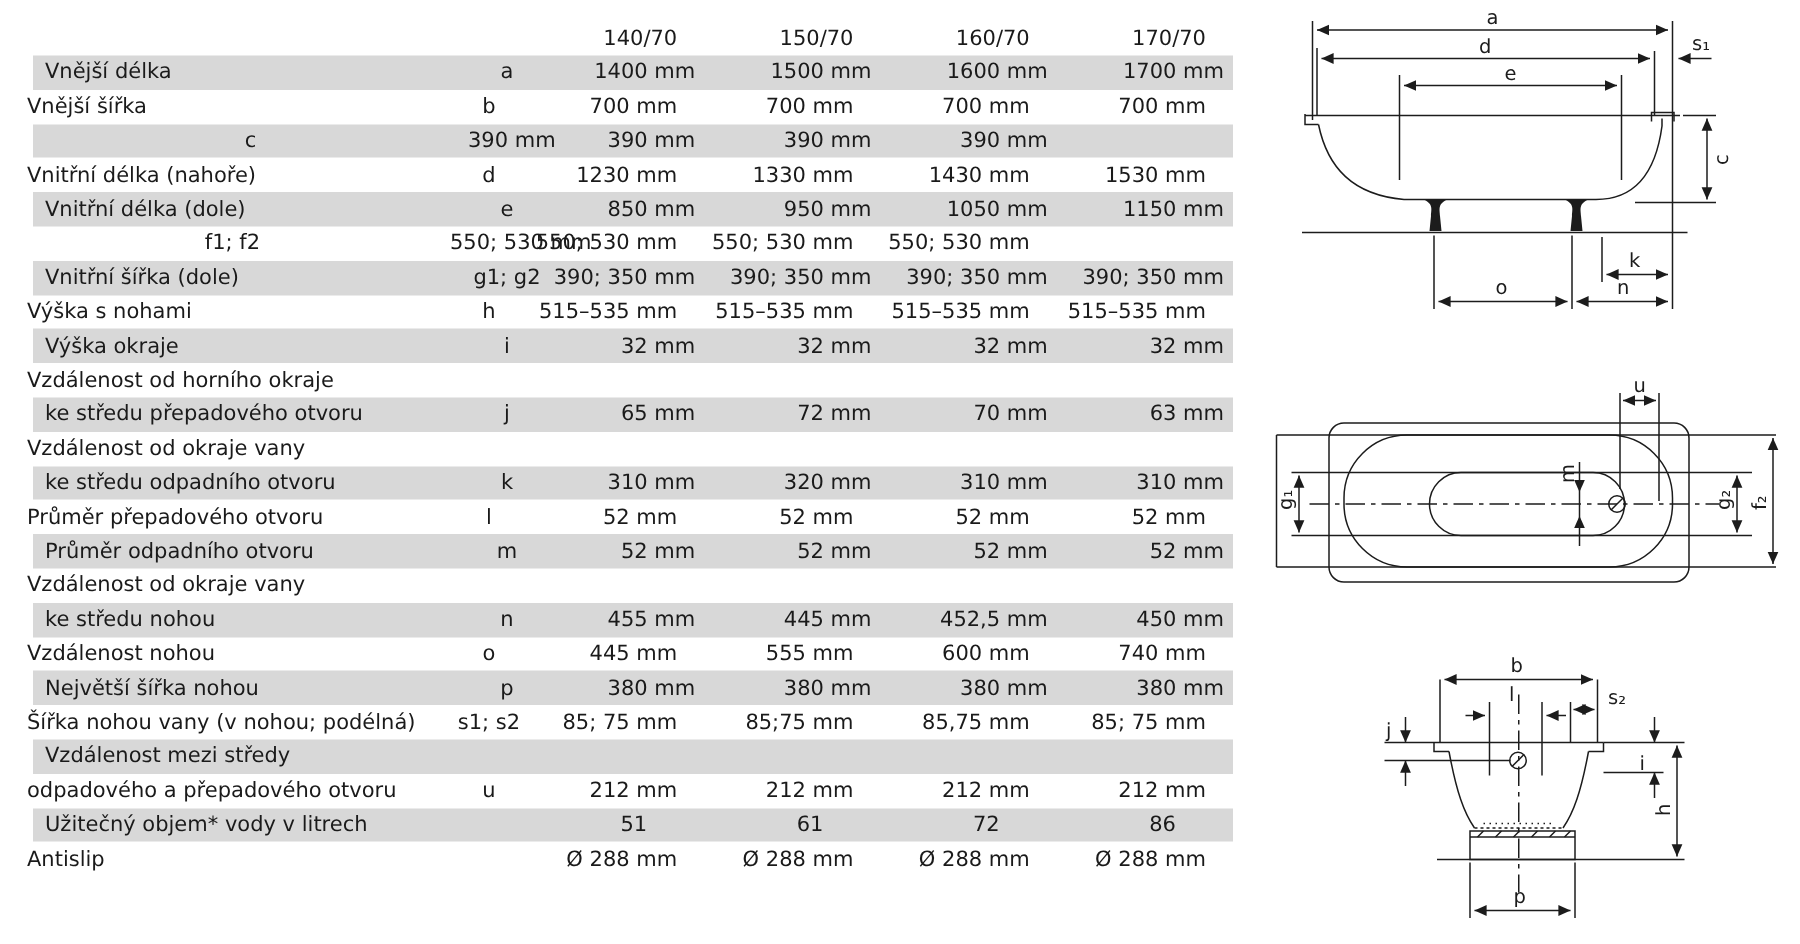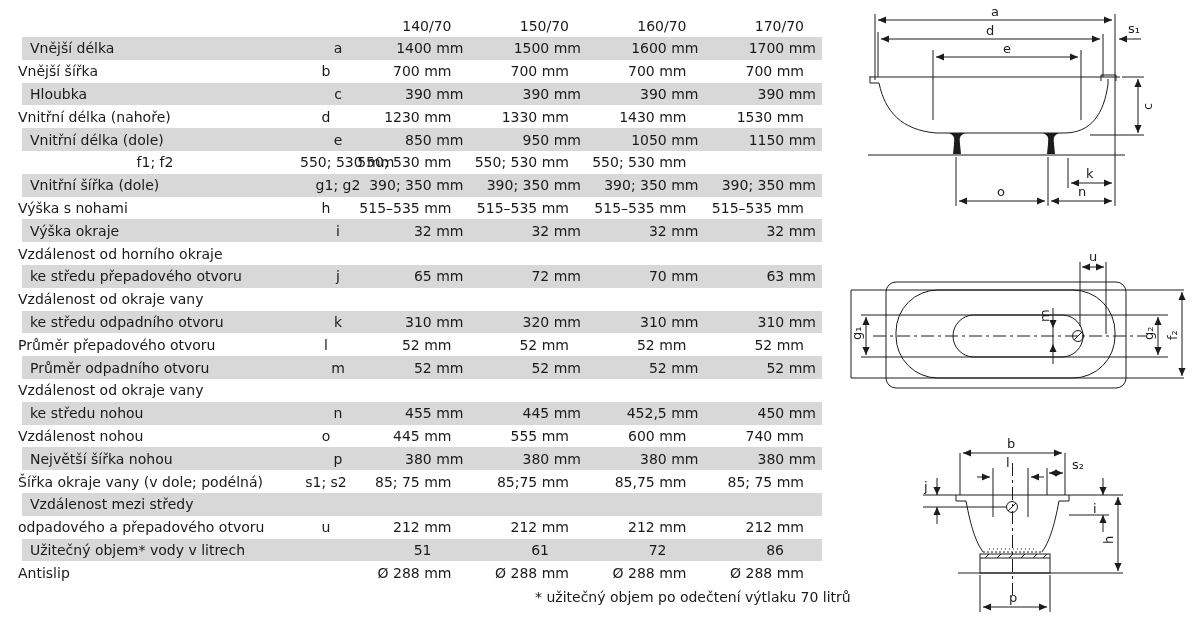--- a/index.html
+++ b/index.html
@@ -47,21 +47,20 @@
         </div>
         <div class="trow">
           <div class="cell label">Vnější šířka</div>
           <div class="cell sym">b</div>
           <div class="cell val">700 mm</div>
           <div class="cell val">700 mm</div>
           <div class="cell val">700 mm</div>
           <div class="cell val">700 mm</div>
         </div>
         <div class="trow shaded">
-          <div class="cell label">Hloubka</div>
           <div class="cell sym">c</div>
           <div class="cell val">390 mm</div>
           <div class="cell val">390 mm</div>
           <div class="cell val">390 mm</div>
           <div class="cell val">390 mm</div>
         </div>
         <div class="trow">
           <div class="cell label">Vnitřní délka (nahoře)</div>
           <div class="cell sym">d</div>
           <div class="cell val">1230 mm</div>
@@ -182,21 +181,21 @@
         </div>
         <div class="trow shaded">
           <div class="cell label">Největší šířka nohou</div>
           <div class="cell sym">p</div>
           <div class="cell val">380 mm</div>
           <div class="cell val">380 mm</div>
           <div class="cell val">380 mm</div>
           <div class="cell val">380 mm</div>
         </div>
         <div class="trow">
-          <div class="cell label">Šířka okraje vany (v dole; podélná)</div>
+          <div class="cell label">Šířka nohou vany (v nohou; podélná)</div>
           <div class="cell sym">s1; s2</div>
           <div class="cell val">85; 75 mm</div>
           <div class="cell val">85;75 mm</div>
           <div class="cell val">85,75 mm</div>
           <div class="cell val">85; 75 mm</div>
         </div>
         <div class="trow shaded">
           <div class="cell label">Vzdálenost mezi středy</div>
           <div class="cell sym"></div>
           <div class="cell val"></div>
@@ -224,21 +223,20 @@
           <div class="cell label">Antislip</div>
           <div class="cell sym"></div>
           <div class="cell val">Ø 288 mm</div>
           <div class="cell val">Ø 288 mm</div>
           <div class="cell val">Ø 288 mm</div>
           <div class="cell val">Ø 288 mm</div>
         </div>
       </div>
   </div>
 
-  <div id="footnote" class="footer-note">* užitečný objem po odečtení výtlaku 70 litrů</div>
 
   <svg style="left:828px;top:0;" width="372" height="232" viewBox="0 0 372 232">
     <defs>
       <marker id="arS" viewBox="0 0 10 10" refX="9" refY="5" markerWidth="9" markerHeight="9" orient="auto-start-reverse">
         <path d="M0,1 L9,5 L0,9 z" fill="#1c1c1c"></path>
       </marker>
     </defs>
 
     <path class="ln" d="M47,14 V80 M287,14 V206 M50,32 V77 M275,34 V77 M105,50 V120 M253,50 V120 M240,158 V188 M128,157 V206 M220,157 V206 M294,77 H316 M262,135 H316"></path>
 

